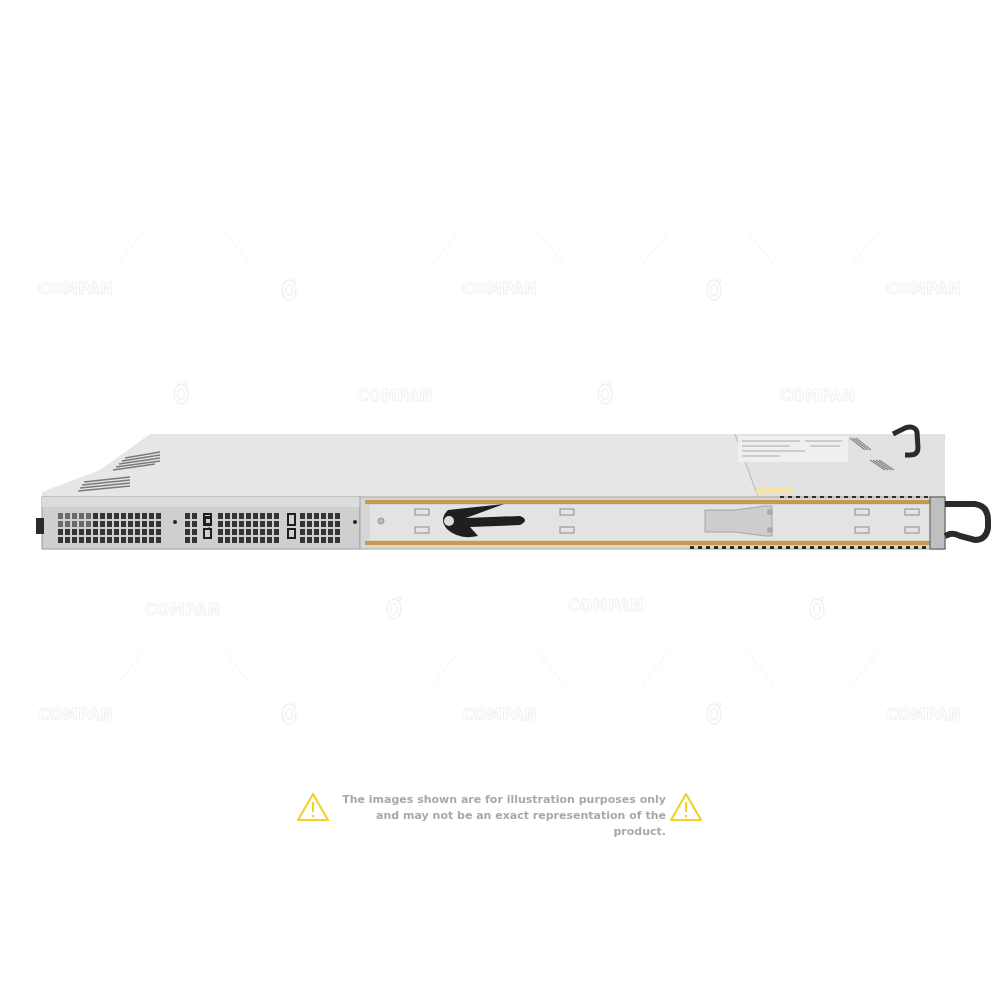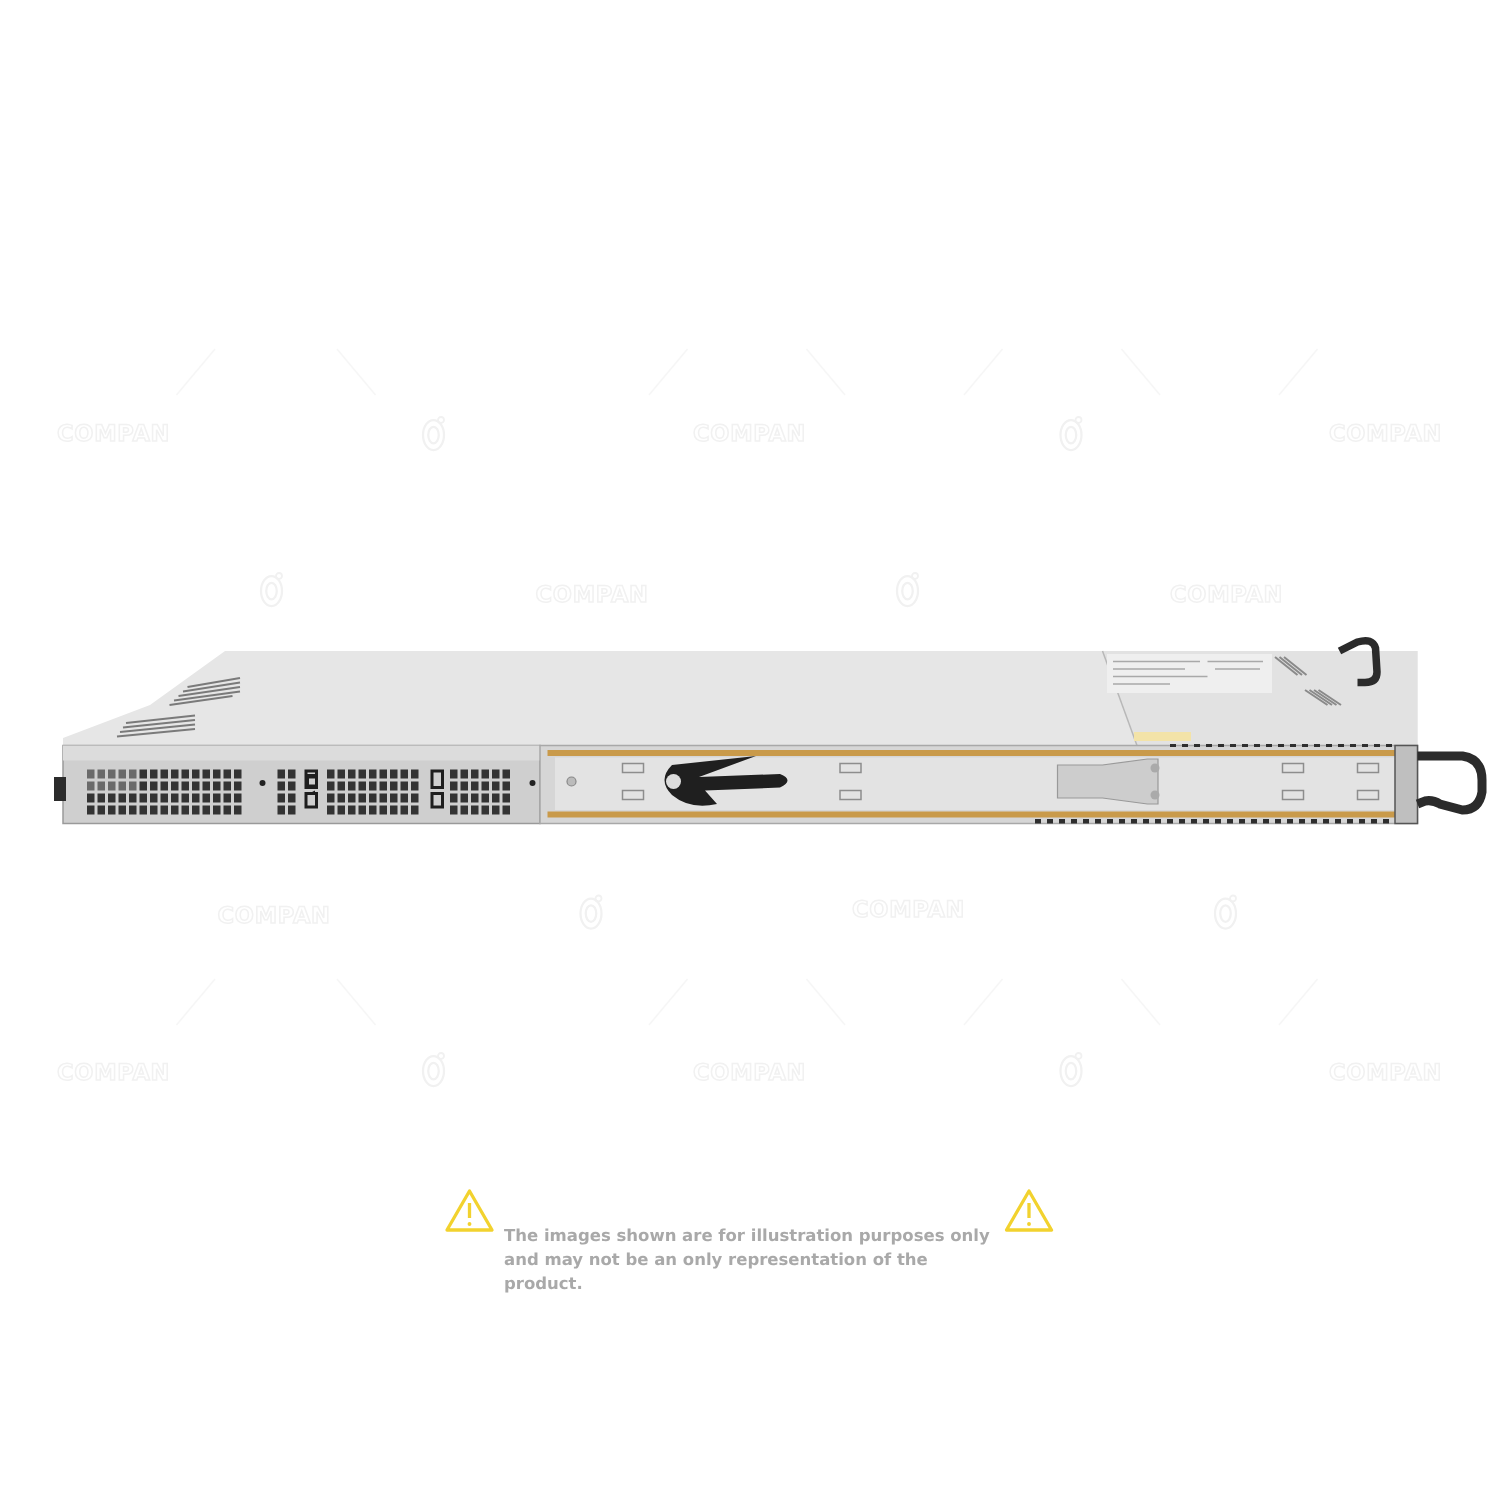--- a/index.html
+++ b/index.html
@@ -2,21 +2,21 @@
 <html><head>
   <meta charset="utf-8">
   <style>
     html, body { margin:0; padding:0; background:#ffffff; }
     body { width:1000px; height:1000px; position:relative; overflow:hidden; font-family:"Liberation Sans", sans-serif; }
     .wm { position:absolute; font-family:"DejaVu Sans", sans-serif; font-weight:bold; font-size:15px; color:transparent; -webkit-text-stroke:1px #f1f1f1; letter-spacing:0.5px; }
     .wm-logo { position:absolute; width:18px; height:26px; }
     .wm-slash { position:absolute; width:1px; height:40px; background:#f6f6f6; }
     .server { position:absolute; left:0; top:0; width:1000px; height:1000px; }
     .disclaimer { position:absolute; left:296px; top:790px; width:410px; height:40px; }
-    .disc-text { position:absolute; left:40px; top:2px; width:330px; text-align:left; font-family:"DejaVu Sans", sans-serif; font-weight:bold; font-size:11px; line-height:16px; color:#a9a9a9;margin-top:24px; }
+    .disc-text { position:absolute; left:40px; top:2px; width:330px; text-align:right; font-family:"DejaVu Sans", sans-serif; font-weight:bold; font-size:11px; line-height:16px; color:#a9a9a9; }
     .warn { position:absolute; top:2px; width:34px; height:30px; }
   </style>
 </head>
 <body>
 
 <div id="wm-layer">
     <div class="wm" style="left: 38px; top: 280px;">COMPAN</div>
     <div class="wm" style="left: 462px; top: 280px;">COMPAN</div>
     <div class="wm" style="left: 886px; top: 280px;">COMPAN</div>
     <div class="wm" style="left: 357px; top: 387px;">COMPAN</div>
@@ -357,20 +357,20 @@
 </svg>
 
 <div class="disclaimer">
   <svg class="warn" style="left:0;" viewBox="0 0 34 30">
     <path d="M17,2 L32,28 L2,28 Z" fill="none" stroke="#f2d22e" stroke-width="2.2" stroke-linejoin="round"></path>
     <line x1="17" y1="10" x2="17" y2="20" stroke="#f2d22e" stroke-width="2.2"></line>
     <circle cx="17" cy="24" r="1.3" fill="#f2d22e"></circle>
   </svg>
   <div class="disc-text">
     <div>The images shown are for illustration purposes only</div>
-    <div>and may not be an only representation of the product.</div>
+    <div>and may not be an exact representation of the product.</div>
   </div>
   <svg class="warn" style="left:373px;" viewBox="0 0 34 30">
     <path d="M17,2 L32,28 L2,28 Z" fill="none" stroke="#f2d22e" stroke-width="2.2" stroke-linejoin="round"></path>
     <line x1="17" y1="10" x2="17" y2="20" stroke="#f2d22e" stroke-width="2.2"></line>
     <circle cx="17" cy="24" r="1.3" fill="#f2d22e"></circle>
   </svg>
 </div>
 
 </body></html>

